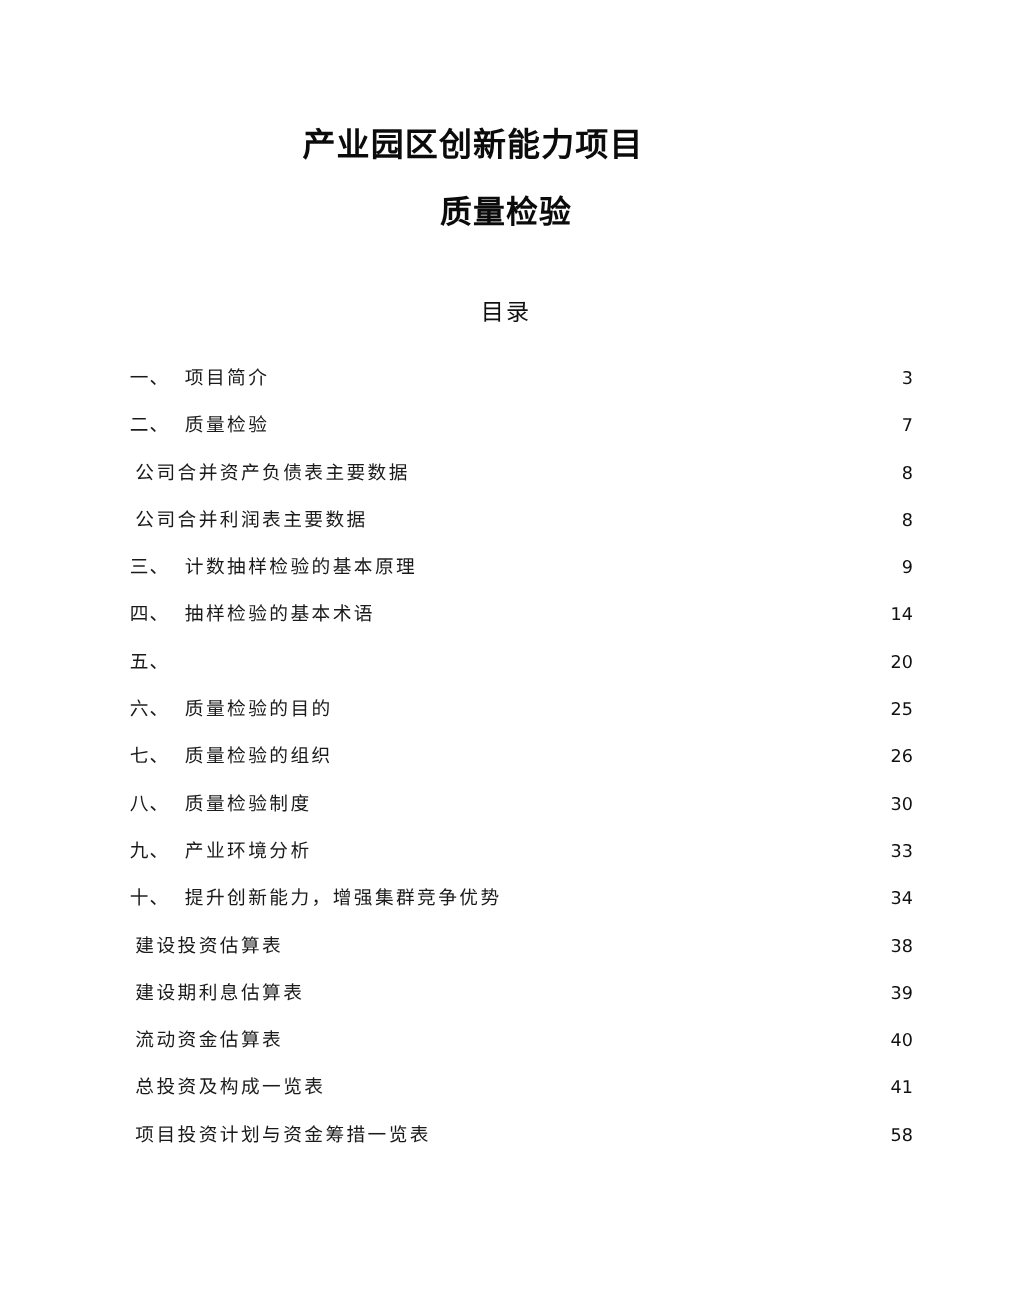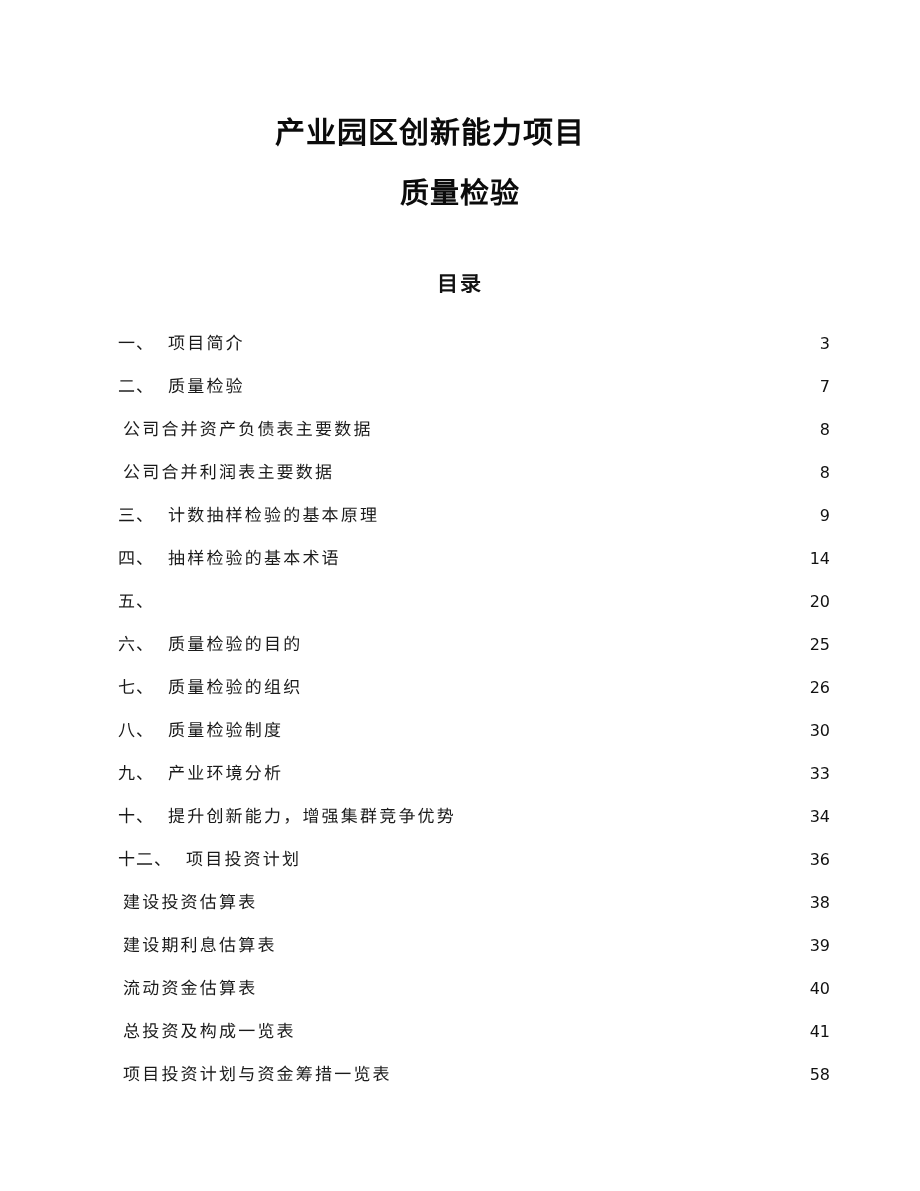--- a/index.html
+++ b/index.html
@@ -54,21 +54,21 @@
   }
 
   
   .toc-heading {
     position: absolute;
     left: 0;
     top: 270px;
     width: 920px;
     text-align: center;
     font-family: "DejaVu Serif", "Liberation Serif", serif;
-    font-weight: bold;
+    font-weight: normal;
     font-size: 21px;
     letter-spacing: 2px;
     line-height: 28px;
     color: #111111;
     white-space: nowrap;
   }
 
   
   .toc {
     position: absolute;
@@ -200,26 +200,20 @@
         <span class="entry-label">产业环境分析</span>
         <span class="leader"></span>
         <span class="entry-page">33</span>
       </div>
       <div class="toc-entry">
         <span class="entry-num">十、</span>
         <span class="entry-label">提升创新能力，增强集群竞争优势</span>
         <span class="leader"></span>
         <span class="entry-page">34</span>
       </div>
-      <div class="toc-entry">
-        <span class="entry-num">十二、</span>
-        <span class="entry-label">项目投资计划</span>
-        <span class="leader"></span>
-        <span class="entry-page">36</span>
-      </div>
       <div class="toc-entry sub">
         <span class="entry-label">建设投资估算表</span>
         <span class="leader"></span>
         <span class="entry-page">38</span>
       </div>
       <div class="toc-entry sub">
         <span class="entry-label">建设期利息估算表</span>
         <span class="leader"></span>
         <span class="entry-page">39</span>
       </div>

